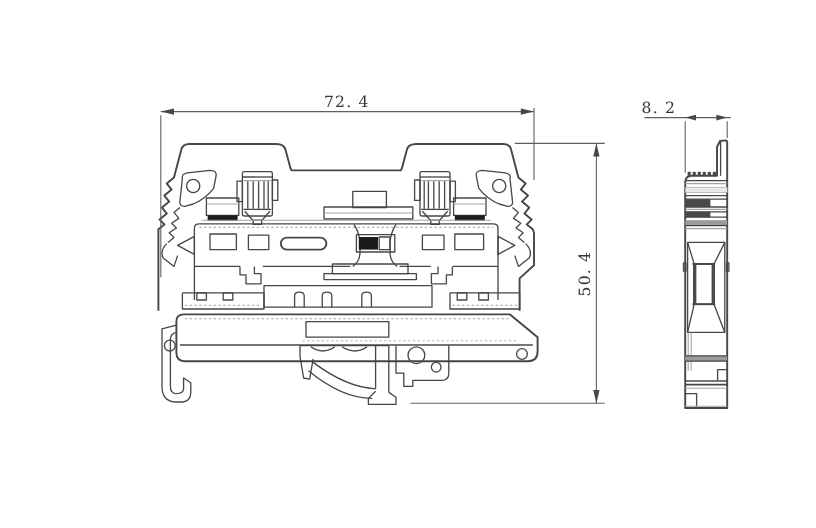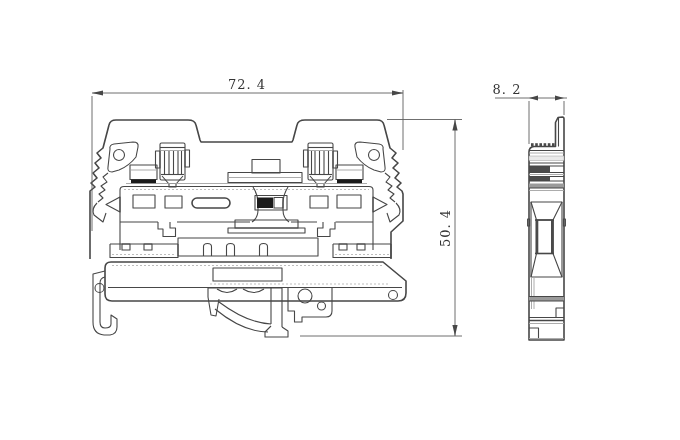--- a/index.html
+++ b/index.html
@@ -1,17 +1,17 @@
 <!DOCTYPE html>
 <html><head>
 <meta charset="utf-8">
 <style>
   html,body{margin:0;padding:0;background:#ffffff;}
   .page{position:relative;width:628px;height:440px;background:#ffffff;overflow:hidden;
-        font-family:"DejaVu Serif", serif;}
+        font-family:"DejaVu Serif", serif;padding-left:42px;}
   svg{display:block;}
   .ln   {stroke:#474747;stroke-width:1.1;fill:none;stroke-linecap:butt;stroke-linejoin:round;}
   .lnT  {stroke:#474747;stroke-width:1.6;fill:none;stroke-linejoin:round;}
   .lnG  {stroke:#a3a3a3;stroke-width:0.9;fill:none;}
   .lnGd {stroke:#b5b5b5;stroke-width:0.9;fill:none;stroke-dasharray:2 2;}
   .fillD{fill:#1b1b1b;stroke:none;}
   .fillB{fill:#4a4a4a;stroke:none;}
   .fillM{fill:#9a9a9a;stroke:none;}
   .fillL{fill:#e9e9e9;stroke:#9a9a9a;stroke-width:0.5;}
   .dim  {stroke:#5f5f5f;stroke-width:0.9;fill:none;}

